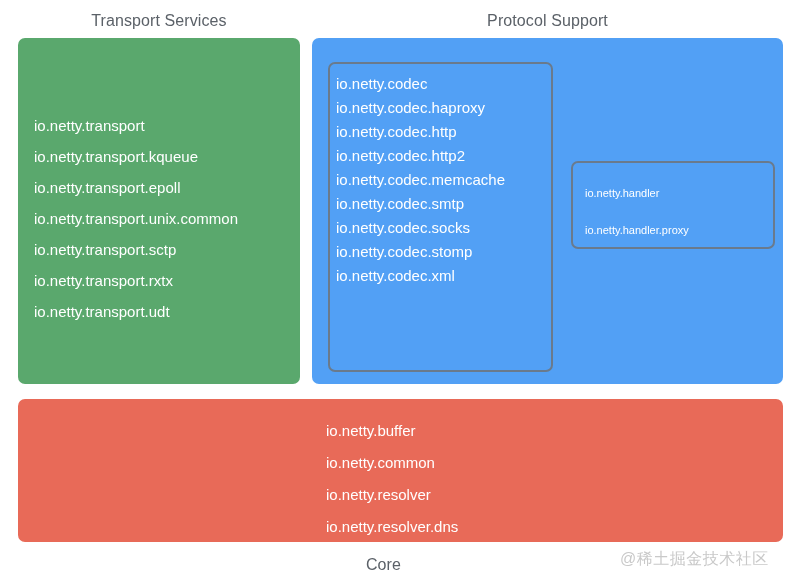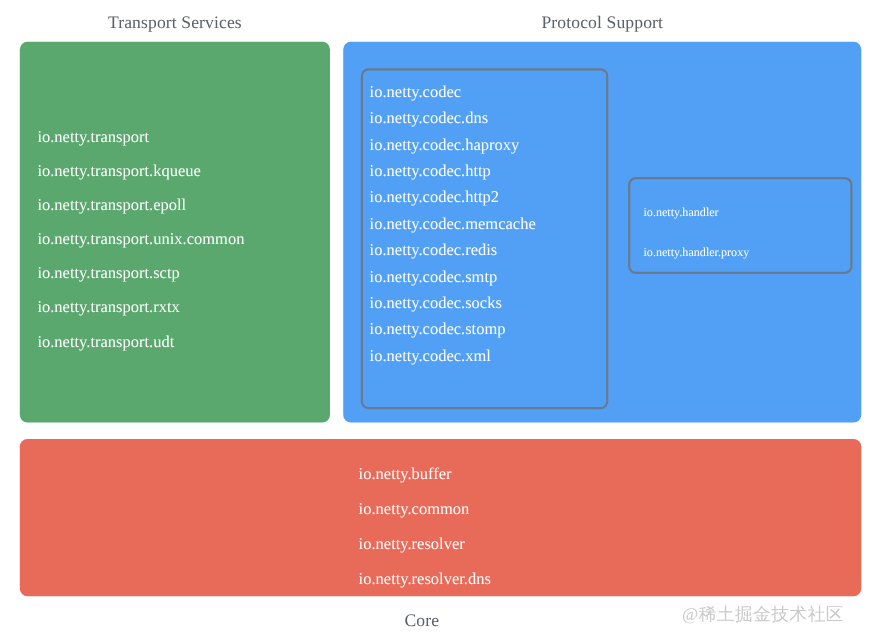--- a/index.html
+++ b/index.html
@@ -10,21 +10,20 @@
     background: #ffffff;
     font-family: "Liberation Sans", sans-serif;
     overflow: hidden;
   }
 
   #canvas {
     position: relative;
     width: 684px;
     height: 584px;
     background: #ffffff;
-    font-family: Liberation Serif, serif;
   }
 
   
   .caption {
     position: absolute;
     font-size: 16px;
     color: #5b6168;
     white-space: nowrap;
     letter-spacing: 0.1px;
   }
@@ -127,26 +126,24 @@
     <li>io.netty.transport.rxtx</li>
     <li>io.netty.transport.udt</li>
   </ul>
 
   <div id="panel-protocol" class="panel"></div>
 
   <div id="box-codec" class="inner-box"></div>
 
   <ul id="list-codec" class="pkg-list">
     <li>io.netty.codec</li>
-    <li>io.netty.codec.dns</li>
     <li>io.netty.codec.haproxy</li>
     <li>io.netty.codec.http</li>
     <li>io.netty.codec.http2</li>
     <li>io.netty.codec.memcache</li>
-    <li>io.netty.codec.redis</li>
     <li>io.netty.codec.smtp</li>
     <li>io.netty.codec.socks</li>
     <li>io.netty.codec.stomp</li>
     <li>io.netty.codec.xml</li>
   </ul>
 
   <div id="box-handler" class="inner-box"></div>
 
   <ul id="list-handler" class="pkg-list">
     <li>io.netty.handler</li>

